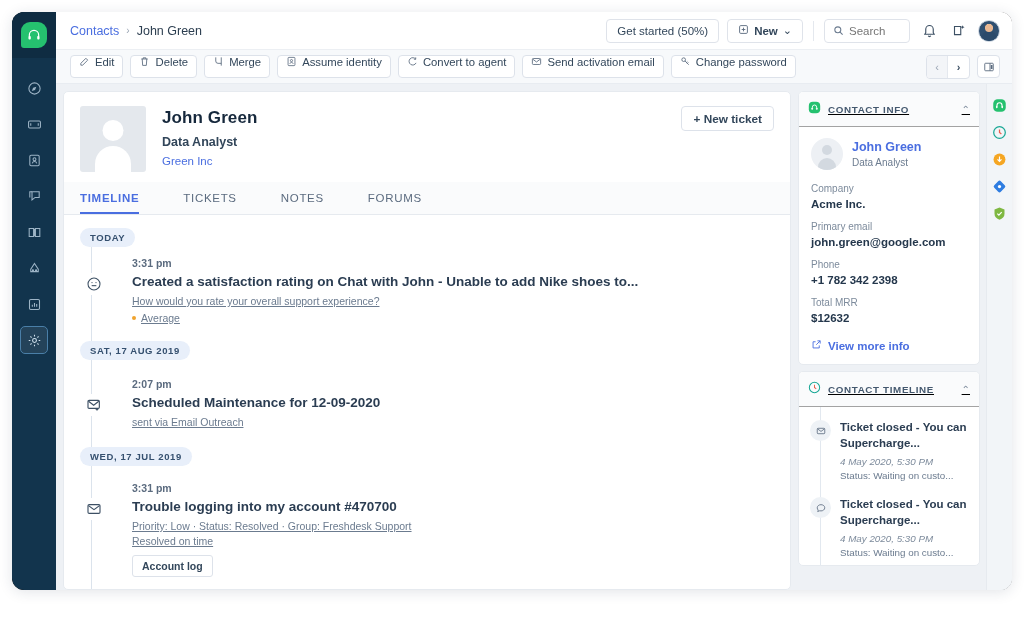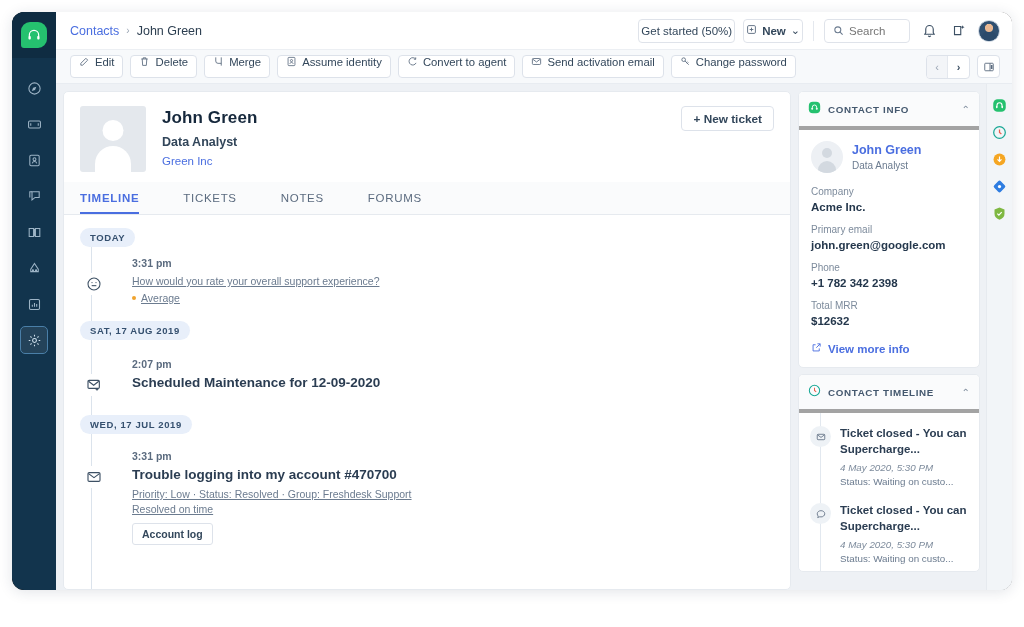--- a/index.html
+++ b/index.html
@@ -58,21 +58,21 @@
     display: flex; align-items: center;
     padding: 0 12px 0 14px;
     background: #fff;
     border-bottom: 1px solid #eceff3;
   }
   .crumb-link { color: #4a6ee0; font-size: 12.5px; cursor: pointer; }
   .crumb-sep { color: #9aa5b4; font-size: 10px; margin: 0 7px; }
   .crumb-cur { color: #2c3e50; font-size: 12.5px; }
   .topbar-right { margin-left: auto; display: flex; align-items: center; gap: 8px; }
   .btn-outline {
-    height: 24px; padding: 0 2px;
+    height: 24px; padding: 0 10px;
     border: 1px solid #dfe3ea; border-radius: 4px; background: #fff;
     font-size: 11.5px; color: #33475b; cursor: pointer;
     display: flex; align-items: center; gap: 5px; white-space: nowrap;
   }
   .vdiv { width: 1px; height: 20px; background: #e4e8ee; margin: 0 2px; }
   .searchbox {
     height: 24px; width: 86px;
     border: 1px solid #dfe3ea; border-radius: 4px; background: #fff;
     display: flex; align-items: center; gap: 5px; padding: 0 8px;
   }
@@ -207,21 +207,21 @@
   .right-col {
     width: 182px; flex: 0 0 182px;
     margin: 7px 6px 0 7px; display: flex; flex-direction: column; gap: 6px;
     min-height: 0;
   }
   .card {
     background: #fff; border: 1px solid #e6eaef; border-radius: 5px; overflow: hidden;
   }
   .card-head {
     display: flex; align-items: center; gap: 7px;
-    padding: 8px 9px; background: #fafbfc; border-bottom: 4px solid #a3a3a3;
+    padding: 8px 9px; background: #fafbfc; border-bottom: 1px solid #a3a3a3; text-decoration: underline;
   }
   .card-title { font-size: 9.8px; font-weight: bold; letter-spacing: .65px; color: #44586e; }
   .chev { margin-left: auto; color: #7d8b9c; font-size: 10px; cursor: pointer; }
   .card-body { padding: 11px 12px 12px 12px; }
   .ci-top { display: flex; align-items: center; gap: 9px; margin-bottom: 13px; }
   .ci-avatar {
     width: 32px; height: 32px; border-radius: 50%; background: #edf0f4;
     position: relative; overflow: hidden; flex: 0 0 32px;
   }
   .ci-avatar::before {
@@ -488,20 +488,21 @@
                   <svg width="16" height="16" viewBox="0 0 24 24" fill="none" stroke="#3d5064" stroke-width="1.6">
                     <circle cx="12" cy="12" r="9"></circle>
                       <path d="M8.5 14.5h7"></path>
                     <circle cx="9" cy="9.8" r=".9" fill="#3d5064" stroke="none"></circle>
                     <circle cx="15" cy="9.8" r=".9" fill="#3d5064" stroke="none"></circle>
                   </svg>
                 </span>
               </div>
               <div class="tl-body">
                 <div class="tl-time">3:31 pm</div>
+                <div class="tl-title">Created a satisfaction rating on Chat with John - Unable to add Nike shoes to...</div>
                 <div class="tl-sub">How would you rate your overall support experience?</div>
                 <div class="tl-rating">
                   <span class="dot-amber"></span>
                   <span>Average</span>
                 </div>
               </div>
             </div>
           </div>
 
           <div class="tl-group" style="margin-top:10px">
@@ -512,20 +513,21 @@
                   <svg width="16" height="16" viewBox="0 0 24 24" fill="none" stroke="#3d5064" stroke-width="1.7">
                     <rect x="3" y="5" width="17" height="12" rx="1.6"></rect>
                       <path d="M3.8 6.3l7.7 6 7.7-6"></path>
                     <path d="M16.5 16.5v4M14.5 18.5h4" stroke-width="1.5"></path>
                   </svg>
                 </span>
               </div>
               <div class="tl-body">
                 <div class="tl-time">2:07 pm</div>
                 <div class="tl-title">Scheduled Maintenance for 12-09-2020</div>
+                <div class="tl-sub">sent via Email Outreach</div>
               </div>
             </div>
           </div>
 
           <div class="tl-group" style="margin-top:12px">
             <div class="day-pill">WED, 17 JUL 2019</div>
             <div class="tl-row" style="padding-top:16px">
               <div class="tl-icon">
                 <span>
                   <svg width="16" height="16" viewBox="0 0 24 24" fill="none" stroke="#3d5064" stroke-width="1.7">

